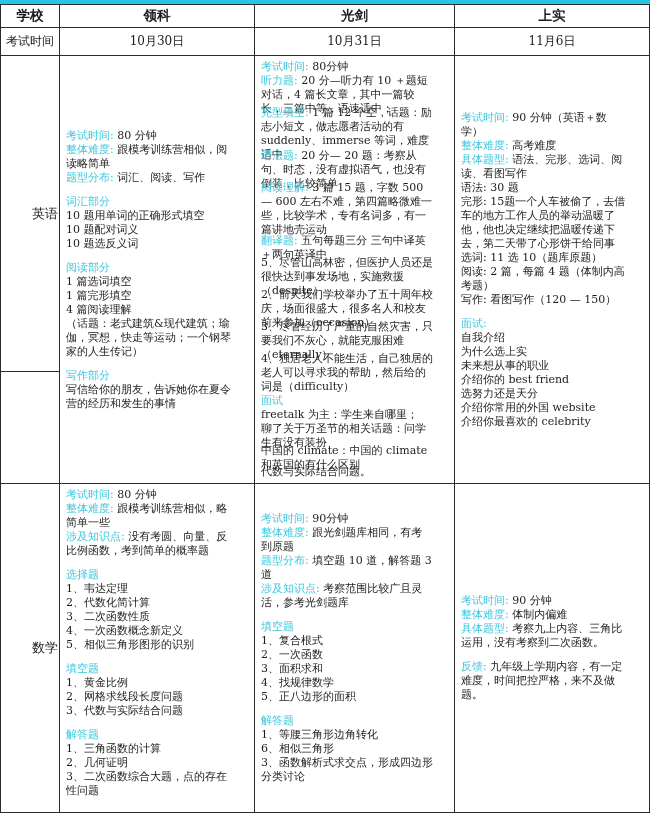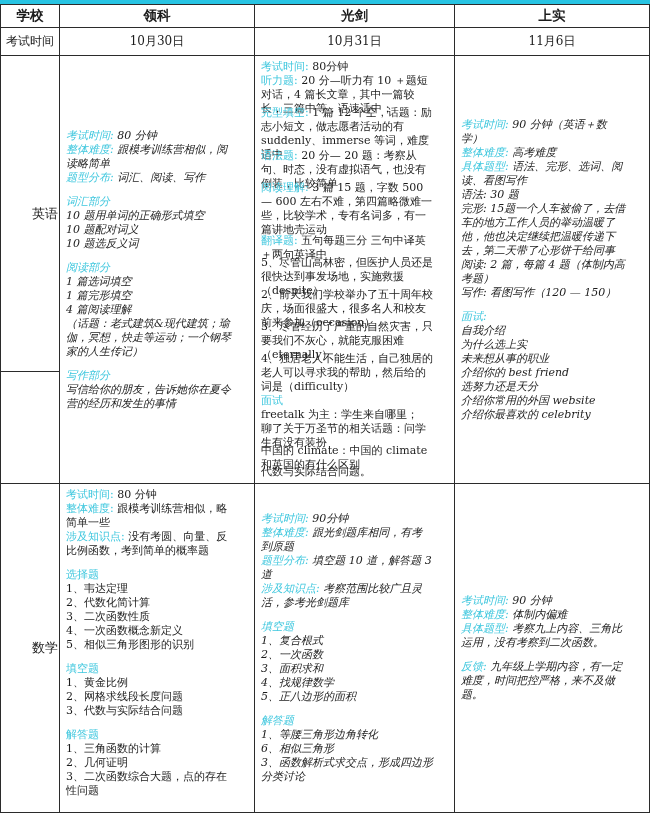--- a/index.html
+++ b/index.html
@@ -26,21 +26,21 @@
     border-bottom:1px solid var(--border);
     box-sizing:border-box;overflow:hidden;background:#fff;
   }
   .head{display:flex;align-items:center;justify-content:center;font-weight:bold;font-size:13.5px;}
   .datecell{display:flex;align-items:center;justify-content:center;font-size:12px;}
   .rowlabel{display:flex;align-items:center;justify-content:center;font-size:13px;padding-left:30px;}
   .content{
     padding:4px 21px 4px 6px;font-size:11px;line-height:14px;
     display:flex;flex-direction:column;
   }
-  .content.v-center{justify-content:center;font-style:italic;}
+  .content.v-center{justify-content:center;}
   .line{min-height:14px;}
   .line.blank{min-height:10px;height:10px;}
   .lbl{color:var(--accent);}
   
   .c1r1{grid-column:1;grid-row:1}.c2r1{grid-column:2;grid-row:1}.c3r1{grid-column:3;grid-row:1}.c4r1{grid-column:4;grid-row:1}
   .c1r2{grid-column:1;grid-row:2}.c2r2{grid-column:2;grid-row:2}.c3r2{grid-column:3;grid-row:2}.c4r2{grid-column:4;grid-row:2}
   .c1r3{grid-column:1;grid-row:3}.c1r4{grid-column:1;grid-row:4}
   .c2r34{grid-column:2;grid-row:3 / span 2}.c3r34{grid-column:3;grid-row:3 / span 2}.c4r34{grid-column:4;grid-row:3 / span 2}
   .c1r5{grid-column:1;grid-row:5}.c2r5{grid-column:2;grid-row:5}.c3r5{grid-column:3;grid-row:5}.c4r5{grid-column:4;grid-row:5}
 </style>
@@ -100,20 +100,21 @@
         <div class="line"><span>聊了关于万圣节的相关话题：问学生有没有装扮</span></div>
         <div class="line"><span>中国的 climate：中国的 climate 和英国的有什么区别</span></div>
         <div class="line"><span>代数与实际结合问题。</span></div>
       </div>
     <div class="cell content v-center c4r34">
         <div class="line"><span class="lbl">考试时间:</span> <span>90 分钟（英语＋数学）</span></div>
         <div class="line"><span class="lbl">整体难度:</span> <span>高考难度</span></div>
         <div class="line"><span class="lbl">具体题型:</span> <span>语法、完形、选词、阅读、看图写作</span></div>
         <div class="line"><span>语法: 30 题</span></div>
         <div class="line"><span>完形: 15题一个人车被偷了，去借车的地方工作人员的举动温暖了他，他也决定继续把温暖传递下去，第二天带了心形饼干给同事</span></div>
+        <div class="line"><span>选词: 11 选 10（题库原题）</span></div>
         <div class="line"><span>阅读: 2 篇，每篇 4 题（体制内高考题）</span></div>
         <div class="line"><span>写作: 看图写作（120 — 150）</span></div>
         <div class="line blank"></div>
         <div class="line"><span class="lbl">面试:</span></div>
         <div class="line"><span>自我介绍</span></div>
         <div class="line"><span>为什么选上实</span></div>
         <div class="line"><span>未来想从事的职业</span></div>
         <div class="line"><span>介绍你的 best friend</span></div>
         <div class="line"><span>选努力还是天分</span></div>
         <div class="line"><span>介绍你常用的外国 website</span></div>

